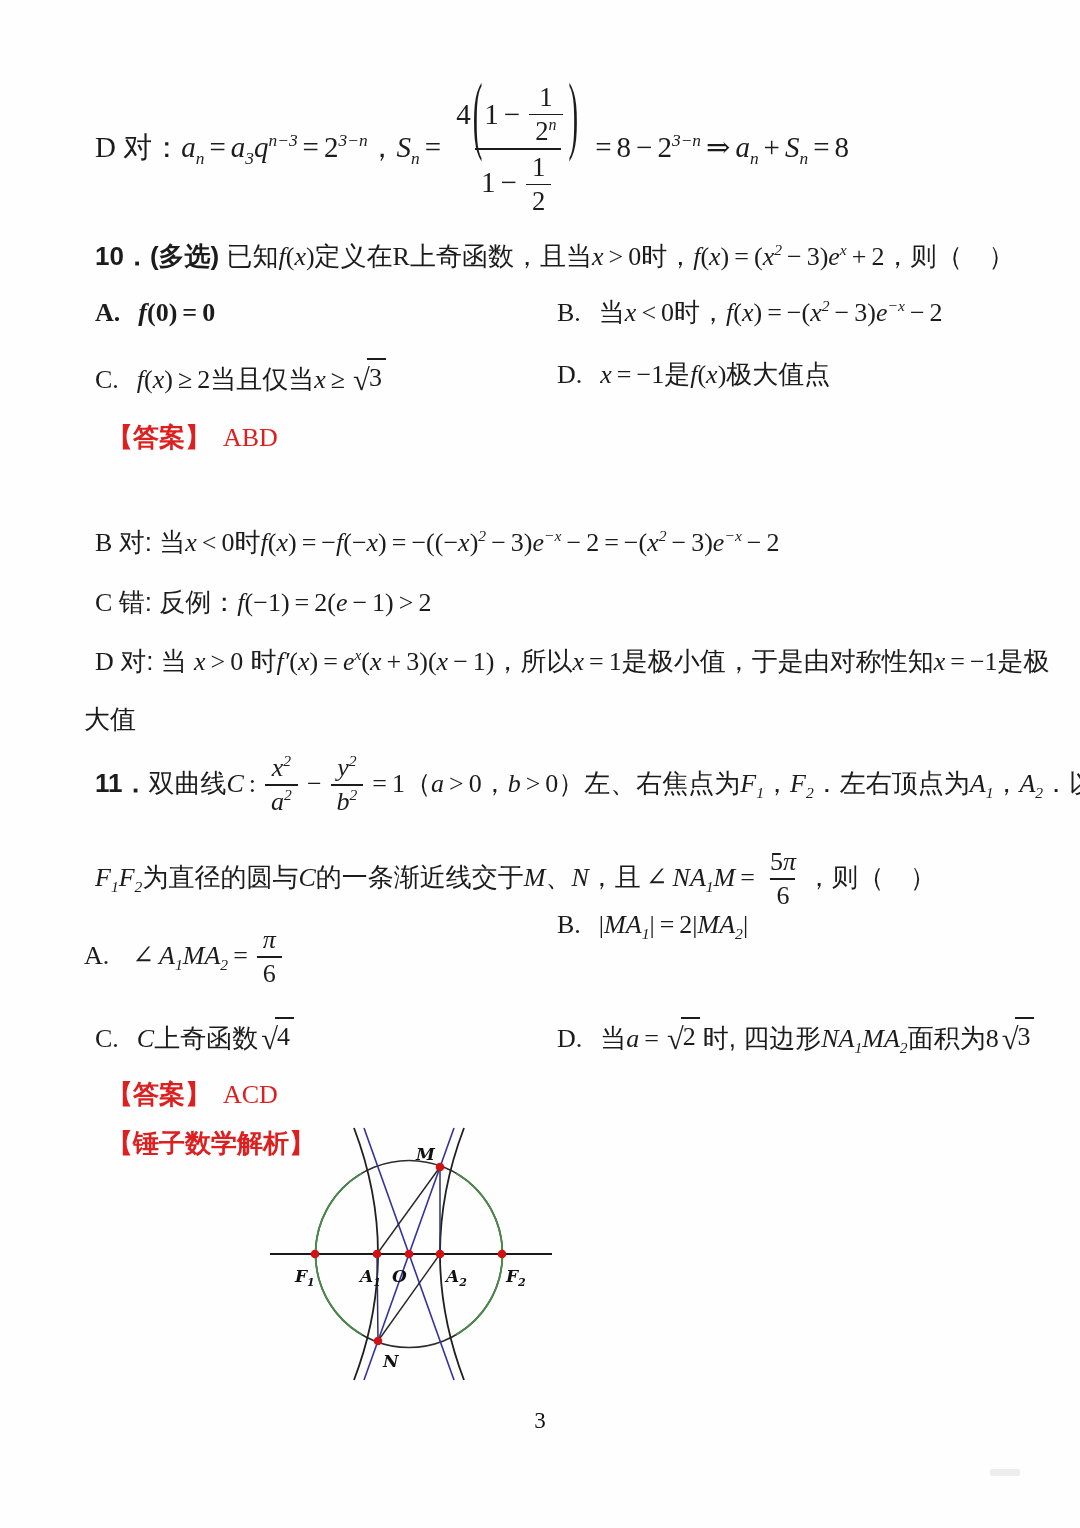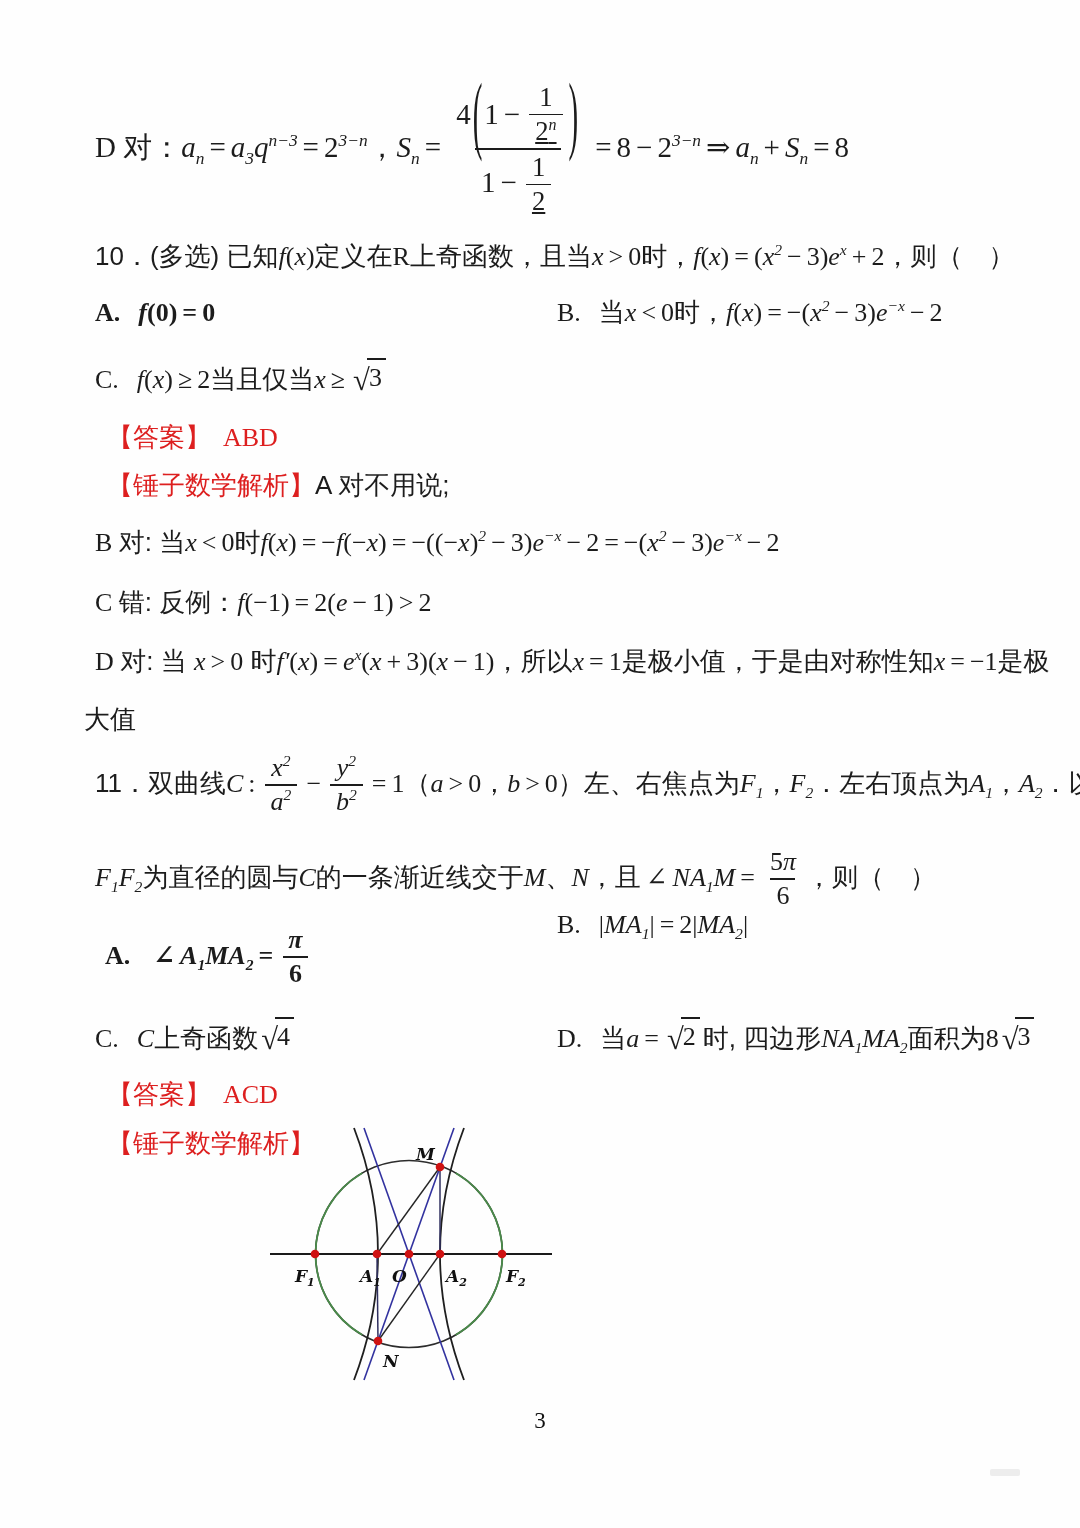--- a/index.html
+++ b/index.html
@@ -7,31 +7,31 @@
   .page{
     position:relative;width:1080px;height:1528px;background:#fefefe;
     font-family:"Liberation Sans","DejaVu Sans",sans-serif;
     font-size:26px;color:#1c1c1c;overflow:hidden;
   }
   .line{position:absolute;white-space:pre;line-height:1.3;}
   .tk-txt{font-family:"Liberation Sans","DejaVu Sans",sans-serif;}
   .tk-r,.tk-n{font-family:"Liberation Serif","DejaVu Serif",serif;}
   .tk-o{font-family:"Liberation Serif","DejaVu Serif",serif;margin:0 5px;}
   .tk-v{font-family:"Liberation Serif","DejaVu Serif",serif;font-style:italic;}
-  .b{font-weight:400;}
+  .b{font-weight:700;}
   .red{color:#dd1f1f;margin-left:12px;}
   .ol{margin-right:18px;}
   sup,sub{font-size:0.6em;line-height:0;font-family:"Liberation Serif","DejaVu Serif",serif;font-style:italic;}
   sup{vertical-align:super;}
   sub{vertical-align:sub;}
   .frac{display:inline-flex;flex-direction:column;align-items:center;vertical-align:middle;margin:0 4px;}
   .fnum,.fden{display:inline-block;padding:1px 6px;line-height:1.15;text-align:center;white-space:pre;}
   .fden{border-top:2px solid #1c1c1c;}
   .frac .frac{font-size:0.92em;}
-  .frac .frac .fden{border-top-width:1.6px;text-decoration:underline;}
+  .frac .frac .fden{border-top-width:1.6px;}
   .sqrt{display:inline-flex;align-items:stretch;margin:0 3px;vertical-align:-2px;}
   .rad{font-family:"Liberation Serif","DejaVu Serif",serif;font-size:1.18em;line-height:0.95;align-self:flex-end;}
   .radArg{border-top:2.2px solid #1c1c1c;padding:1px 4px 0 2px;margin-left:-3px;display:inline-block;}
   .bigpar{display:inline-flex;align-items:center;}
   .bp{display:inline-block;transform:scaleY(3.0);transform-origin:center;line-height:1;margin:0 2px;font-family:"Liberation Serif","DejaVu Serif",serif;font-weight:400;}
   .bpin{display:inline-flex;align-items:center;}
   .big-formula{font-size:29px;}
   .pagenum{position:absolute;left:0;top:1408px;width:100%;text-align:center;font-family:"Liberation Serif","DejaVu Serif",serif;font-size:23px;color:#111;}
   .smudge{position:absolute;left:990px;top:1469px;width:30px;height:7px;background:#ededed;border-radius:2px;}
   .fig{position:absolute;left:250px;top:1122px;}
@@ -41,32 +41,32 @@
 
 <div class="page">
 
   <div class="line big-formula" style="left:95px;top:80px;"><span class="tk-r">D </span><span class="tk-txt">对：</span><span class="tk-v">a<sub>n</sub></span><span class="tk-o">=</span><span class="tk-v">a<sub>3</sub></span><span class="tk-v">q<sup>n−3</sup></span><span class="tk-o">=</span><span class="tk-n">2<sup>3−n</sup></span><span class="tk-txt">，</span><span class="tk-v">S<sub>n</sub></span><span class="tk-o">=</span><span class="frac"><span class="fnum"><span class="tk-n">4</span><span class="bigpar"><span class="bp">(</span><span class="bpin"><span class="tk-n">1</span><span class="tk-o">−</span><span class="frac"><span class="fnum"><span class="tk-n">1</span></span><span class="fden"><span class="tk-n">2<sup>n</sup></span></span></span></span><span class="bp">)</span></span></span><span class="fden"><span class="tk-n">1</span><span class="tk-o">−</span><span class="frac"><span class="fnum"><span class="tk-n">1</span></span><span class="fden"><span class="tk-n">2</span></span></span></span></span><span class="tk-o">=</span><span class="tk-n">8</span><span class="tk-o">−</span><span class="tk-n">2<sup>3−n</sup></span><span class="tk-o">⇒</span><span class="tk-v">a<sub>n</sub></span><span class="tk-o">+</span><span class="tk-v">S<sub>n</sub></span><span class="tk-o">=</span><span class="tk-n">8</span></div>
 
   <div class="line" style="left:95px;top:240px;"><span class="tk-txt b">10．(多选) </span><span class="tk-txt">已知</span><span class="tk-v">f</span><span class="tk-r">(</span><span class="tk-v">x</span><span class="tk-r">)</span><span class="tk-txt">定义在</span><span class="tk-r">R</span><span class="tk-txt">上奇函数，且当</span><span class="tk-v">x</span><span class="tk-o">&gt;</span><span class="tk-n">0</span><span class="tk-txt">时，</span><span class="tk-v">f</span><span class="tk-r">(</span><span class="tk-v">x</span><span class="tk-r">)</span><span class="tk-o">=</span><span class="tk-r">(</span><span class="tk-v">x<sup>2</sup></span><span class="tk-o">−</span><span class="tk-n">3</span><span class="tk-r">)</span><span class="tk-v">e<sup>x</sup></span><span class="tk-o">+</span><span class="tk-n">2</span><span class="tk-txt">，则（　）</span></div>
 
   <div class="line" style="left:95px;top:296px;font-weight:bold;"><span class="tk-r ol">A.</span><span class="tk-v">f</span><span class="tk-r">(</span><span class="tk-n">0</span><span class="tk-r">)</span><span class="tk-o">=</span><span class="tk-n">0</span></div>
   <div class="line" style="left:557px;top:296px;"><span class="tk-r ol">B.</span><span class="tk-txt">当</span><span class="tk-v">x</span><span class="tk-o">&lt;</span><span class="tk-n">0</span><span class="tk-txt">时，</span><span class="tk-v">f</span><span class="tk-r">(</span><span class="tk-v">x</span><span class="tk-r">)</span><span class="tk-o">=</span><span class="tk-r">−(</span><span class="tk-v">x<sup>2</sup></span><span class="tk-o">−</span><span class="tk-n">3</span><span class="tk-r">)</span><span class="tk-v">e<sup>−x</sup></span><span class="tk-o">−</span><span class="tk-n">2</span></div>
   <div class="line" style="left:95px;top:358px;"><span class="tk-r ol">C.</span><span class="tk-v">f</span><span class="tk-r">(</span><span class="tk-v">x</span><span class="tk-r">)</span><span class="tk-o">≥</span><span class="tk-n">2</span><span class="tk-txt">当且仅当</span><span class="tk-v">x</span><span class="tk-o">≥</span><span class="sqrt"><span class="rad">√</span><span class="radArg"><span class="tk-n">3</span></span></span></div>
+  <div class="line" style="left:557px;top:358px;"><span class="tk-r ol">D.</span><span class="tk-v">x</span><span class="tk-o">=</span><span class="tk-r">−</span><span class="tk-n">1</span><span class="tk-txt">是</span><span class="tk-v">f</span><span class="tk-r">(</span><span class="tk-v">x</span><span class="tk-r">)</span><span class="tk-txt">极大值点</span></div>
 
   <div class="line" style="left:95px;top:421px;"><span class="tk-txt red b">【答案】</span><span class="tk-r red">ABD</span></div>
-  <div class="line" style="left:95px;top:469px;"><span class="tk-txt red b">【锤子数学解析】</span><span class="tk-txt">A 对不用说;</span></div>
   <div class="line" style="left:95px;top:526px;"><span class="tk-r">B </span><span class="tk-txt">对: 当</span><span class="tk-v">x</span><span class="tk-o">&lt;</span><span class="tk-n">0</span><span class="tk-txt">时</span><span class="tk-v">f</span><span class="tk-r">(</span><span class="tk-v">x</span><span class="tk-r">)</span><span class="tk-o">=</span><span class="tk-r">−</span><span class="tk-v">f</span><span class="tk-r">(</span><span class="tk-r">−</span><span class="tk-v">x</span><span class="tk-r">)</span><span class="tk-o">=</span><span class="tk-r">−((</span><span class="tk-r">−</span><span class="tk-v">x</span><span class="tk-r">)<sup>2</sup></span><span class="tk-o">−</span><span class="tk-n">3</span><span class="tk-r">)</span><span class="tk-v">e<sup>−x</sup></span><span class="tk-o">−</span><span class="tk-n">2</span><span class="tk-o">=</span><span class="tk-r">−(</span><span class="tk-v">x<sup>2</sup></span><span class="tk-o">−</span><span class="tk-n">3</span><span class="tk-r">)</span><span class="tk-v">e<sup>−x</sup></span><span class="tk-o">−</span><span class="tk-n">2</span></div>
   <div class="line" style="left:95px;top:586px;"><span class="tk-r">C </span><span class="tk-txt">错: 反例：</span><span class="tk-v">f</span><span class="tk-r">(</span><span class="tk-r">−</span><span class="tk-n">1</span><span class="tk-r">)</span><span class="tk-o">=</span><span class="tk-n">2</span><span class="tk-r">(</span><span class="tk-v">e</span><span class="tk-o">−</span><span class="tk-n">1</span><span class="tk-r">)</span><span class="tk-o">&gt;</span><span class="tk-n">2</span></div>
   <div class="line" style="left:95px;top:645px;"><span class="tk-r">D </span><span class="tk-txt">对: 当 </span><span class="tk-v">x</span><span class="tk-o">&gt;</span><span class="tk-n">0</span><span class="tk-txt"> 时</span><span class="tk-v">f′</span><span class="tk-r">(</span><span class="tk-v">x</span><span class="tk-r">)</span><span class="tk-o">=</span><span class="tk-v">e<sup>x</sup></span><span class="tk-r">(</span><span class="tk-v">x</span><span class="tk-o">+</span><span class="tk-n">3</span><span class="tk-r">)(</span><span class="tk-v">x</span><span class="tk-o">−</span><span class="tk-n">1</span><span class="tk-r">)</span><span class="tk-txt">，所以</span><span class="tk-v">x</span><span class="tk-o">=</span><span class="tk-n">1</span><span class="tk-txt">是极小值，于是由对称性知</span><span class="tk-v">x</span><span class="tk-o">=</span><span class="tk-r">−</span><span class="tk-n">1</span><span class="tk-txt">是极</span></div>
   <div class="line" style="left:84px;top:703px;text-align:center;"><span class="tk-txt">大值</span></div>
 
   <div class="line" style="left:95px;top:752px;"><span class="tk-txt b">11．</span><span class="tk-txt">双曲线</span><span class="tk-v">C</span><span class="tk-o">:</span><span class="frac"><span class="fnum"><span class="tk-v">x<sup>2</sup></span></span><span class="fden"><span class="tk-v">a<sup>2</sup></span></span></span><span class="tk-o">−</span><span class="frac"><span class="fnum"><span class="tk-v">y<sup>2</sup></span></span><span class="fden"><span class="tk-v">b<sup>2</sup></span></span></span><span class="tk-o">=</span><span class="tk-n">1</span><span class="tk-txt">（</span><span class="tk-v">a</span><span class="tk-o">&gt;</span><span class="tk-n">0</span><span class="tk-txt">，</span><span class="tk-v">b</span><span class="tk-o">&gt;</span><span class="tk-n">0</span><span class="tk-txt">）左、右焦点为</span><span class="tk-v">F<sub>1</sub></span><span class="tk-r">，</span><span class="tk-v">F<sub>2</sub></span><span class="tk-r">．</span><span class="tk-txt">左右顶点为</span><span class="tk-v">A<sub>1</sub></span><span class="tk-r">，</span><span class="tk-v">A<sub>2</sub></span><span class="tk-r">．</span><span class="tk-txt">以</span></div>
   <div class="line" style="left:95px;top:846px;"><span class="tk-v">F<sub>1</sub></span><span class="tk-v">F<sub>2</sub></span><span class="tk-txt">为直径的圆与</span><span class="tk-v">C</span><span class="tk-txt">的一条渐近线交于</span><span class="tk-v">M</span><span class="tk-txt">、</span><span class="tk-v">N</span><span class="tk-txt">，且</span><span class="tk-o">∠</span><span class="tk-v">N</span><span class="tk-v">A<sub>1</sub></span><span class="tk-v">M</span><span class="tk-o">=</span><span class="frac"><span class="fnum"><span class="tk-n">5</span><span class="tk-v">π</span></span><span class="fden"><span class="tk-n">6</span></span></span><span class="tk-txt">，则（　）</span></div>
 
-  <div class="line" style="left:105px;top:924px;font-weight:bold;"><span class="tk-r ol">A.</span><span class="tk-o">∠</span><span class="tk-v">A<sub>1</sub></span><span class="tk-v">M</span><span class="tk-v">A<sub>2</sub></span><span class="tk-o">=</span><span class="frac"><span class="fnum"><span class="tk-v">π</span></span><span class="fden"><span class="tk-n">6</span></span></span></div>
+  <div class="line" style="left:84px;top:924px;"><span class="tk-r ol">A.</span><span class="tk-o">∠</span><span class="tk-v">A<sub>1</sub></span><span class="tk-v">M</span><span class="tk-v">A<sub>2</sub></span><span class="tk-o">=</span><span class="frac"><span class="fnum"><span class="tk-v">π</span></span><span class="fden"><span class="tk-n">6</span></span></span></div>
   <div class="line" style="left:557px;top:908px;"><span class="tk-r ol">B.</span><span class="tk-r">|</span><span class="tk-v">M</span><span class="tk-v">A<sub>1</sub></span><span class="tk-r">|</span><span class="tk-o">=</span><span class="tk-n">2</span><span class="tk-r">|</span><span class="tk-v">M</span><span class="tk-v">A<sub>2</sub></span><span class="tk-r">|</span></div>
   <div class="line" style="left:95px;top:1017px;"><span class="tk-r ol">C.</span><span class="tk-v">C</span><span class="tk-txt">上奇函数</span><span class="sqrt"><span class="rad">√</span><span class="radArg"><span class="tk-n">4</span></span></span></div>
   <div class="line" style="left:557px;top:1017px;"><span class="tk-r ol">D.</span><span class="tk-txt">当</span><span class="tk-v">a</span><span class="tk-o">=</span><span class="sqrt"><span class="rad">√</span><span class="radArg"><span class="tk-n">2</span></span></span><span class="tk-txt">时, 四边形</span><span class="tk-v">N</span><span class="tk-v">A<sub>1</sub></span><span class="tk-v">M</span><span class="tk-v">A<sub>2</sub></span><span class="tk-txt">面积为</span><span class="tk-n">8</span><span class="sqrt"><span class="rad">√</span><span class="radArg"><span class="tk-n">3</span></span></span></div>
 
   <div class="line" style="left:95px;top:1078px;"><span class="tk-txt red b">【答案】</span><span class="tk-r red">ACD</span></div>
   <div class="line" style="left:95px;top:1127px;"><span class="tk-txt red b">【锤子数学解析】</span></div>
 
   <svg class="fig" width="380" height="290" viewBox="0 0 380 290">
 
     <line x1="20" y1="132" x2="302" y2="132" stroke="#1a1a1a" stroke-width="2"></line>

